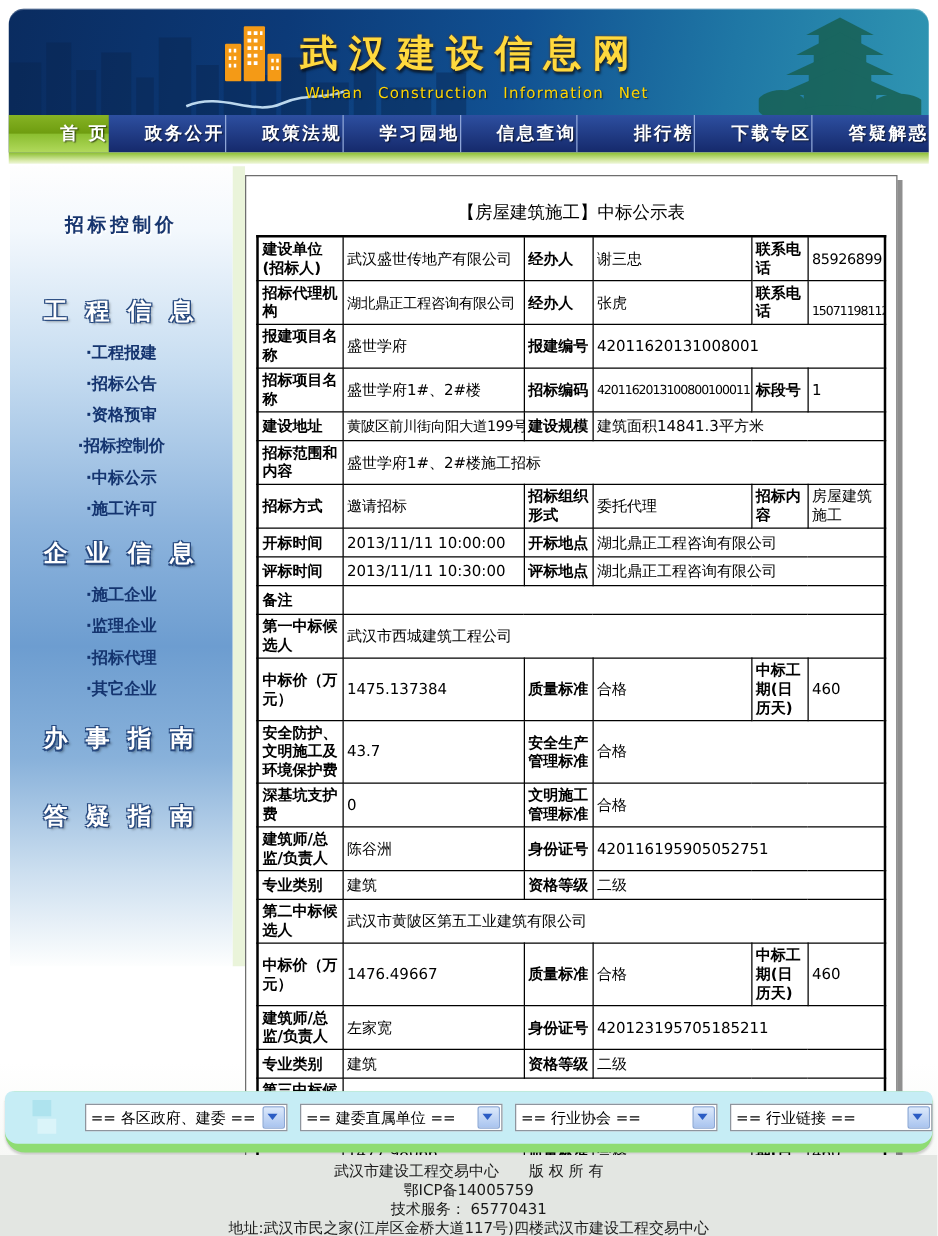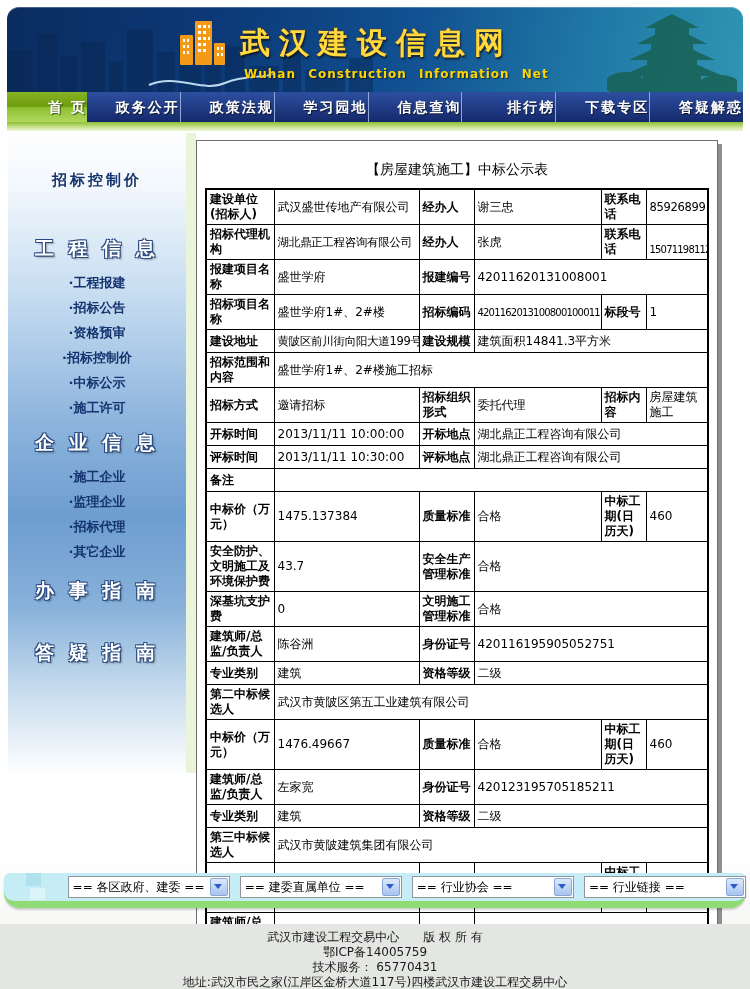--- a/index.html
+++ b/index.html
@@ -24,21 +24,21 @@
     font-family:"DejaVu Serif","Liberation Serif",serif;font-style:italic;
     font-size:17px;color:#d9ecf8;text-shadow:1px 1px 1px rgba(0,0,40,.5);margin-top:48px;
   }
   .logo-swash{position:absolute;left:140px;top:62px;}
   .site-title{
     position:absolute;left:233px;top:16px;font-size:30px;font-weight:bold;
     color:#ffd93e;letter-spacing:9px;white-space:nowrap;
     text-shadow:1px 2px 2px rgba(0,0,0,.6),0 0 2px rgba(130,60,0,.9);
   }
   .site-subtitle{
-    position:absolute;left:237px;top:60px;font-size:12px;font-weight:bold;
+    position:absolute;left:237px;top:60px;font-size:12px;font-weight:normal;
     color:#ffd400;letter-spacing:1px;word-spacing:7px;white-space:nowrap;
     text-shadow:1px 1px 1px rgba(0,0,0,.55);
   }
   
   .nav{
     left:7px;top:92px;width:736px;height:30px;display:flex;
     background:linear-gradient(#2d4fa0,#15296b);
   }
   .nav-tab{
     flex:1;text-align:right;line-height:30px;color:#ffffff;font-weight:bold;
@@ -87,21 +87,21 @@
   td.tight{white-space:nowrap;font-size:11.5px;letter-spacing:-0.3px;overflow:hidden;}
   td.num{white-space:nowrap;font-size:10px;letter-spacing:-0.8px;overflow:hidden;}
   td.bottom{vertical-align:bottom;}
   
   .linkbar-outer{
     left:4px;top:873px;width:742px;background:#8edc73;
     border-radius:8px 8px 16px 16px;padding-bottom:7px;
     box-shadow:0 2px 2px rgba(0,0,0,.18);
   }
   .linkbar{
-    background:#c6edf5;border-radius:6px 6px 10px 10px;height:28px;
+    background:#c6edf5;border-radius:6px 6px 10px 10px;height:42px;
     display:flex;align-items:center;
   }
   .linkbar-deco{width:62px;position:relative;height:42px;}
   .deco-sq1{position:absolute;left:22px;top:7px;width:15px;height:13px;background:#aee3ee;}
   .deco-sq2{position:absolute;left:26px;top:22px;width:15px;height:12px;background:#daf4f9;}
   .dropdown{
     width:168px;height:20px;background:#ffffff;border:1px solid #8e959e;
     display:flex;align-items:center;justify-content:space-between;
     font-size:12px;color:#000;padding-left:4px;margin-left:10px;cursor:pointer;
     white-space:nowrap;overflow:hidden;
@@ -304,20 +304,24 @@
           <td class="lbl">评标时间</td>
           <td class="val">2013/11/11 10:30:00</td>
           <td class="lbl">评标地点</td>
           <td class="val" colspan="3">湖北鼎正工程咨询有限公司</td>
         </tr>
         <tr>
           <td class="lbl">备注</td>
           <td class="val" colspan="5"></td>
         </tr>
         <tr>
+          <td class="lbl">第一中标候选人</td>
+          <td class="val" colspan="5">武汉市西城建筑工程公司</td>
+        </tr>
+        <tr>
           <td class="lbl">中标价（万元）</td>
           <td class="val">1475.137384</td>
           <td class="lbl">质量标准</td>
           <td class="val">合格</td>
           <td class="lbl">中标工期(日历天)</td>
           <td class="val">460</td>
         </tr>
         <tr>
           <td class="lbl">安全防护、文明施工及环境保护费</td>
           <td class="val">43.7</td>

